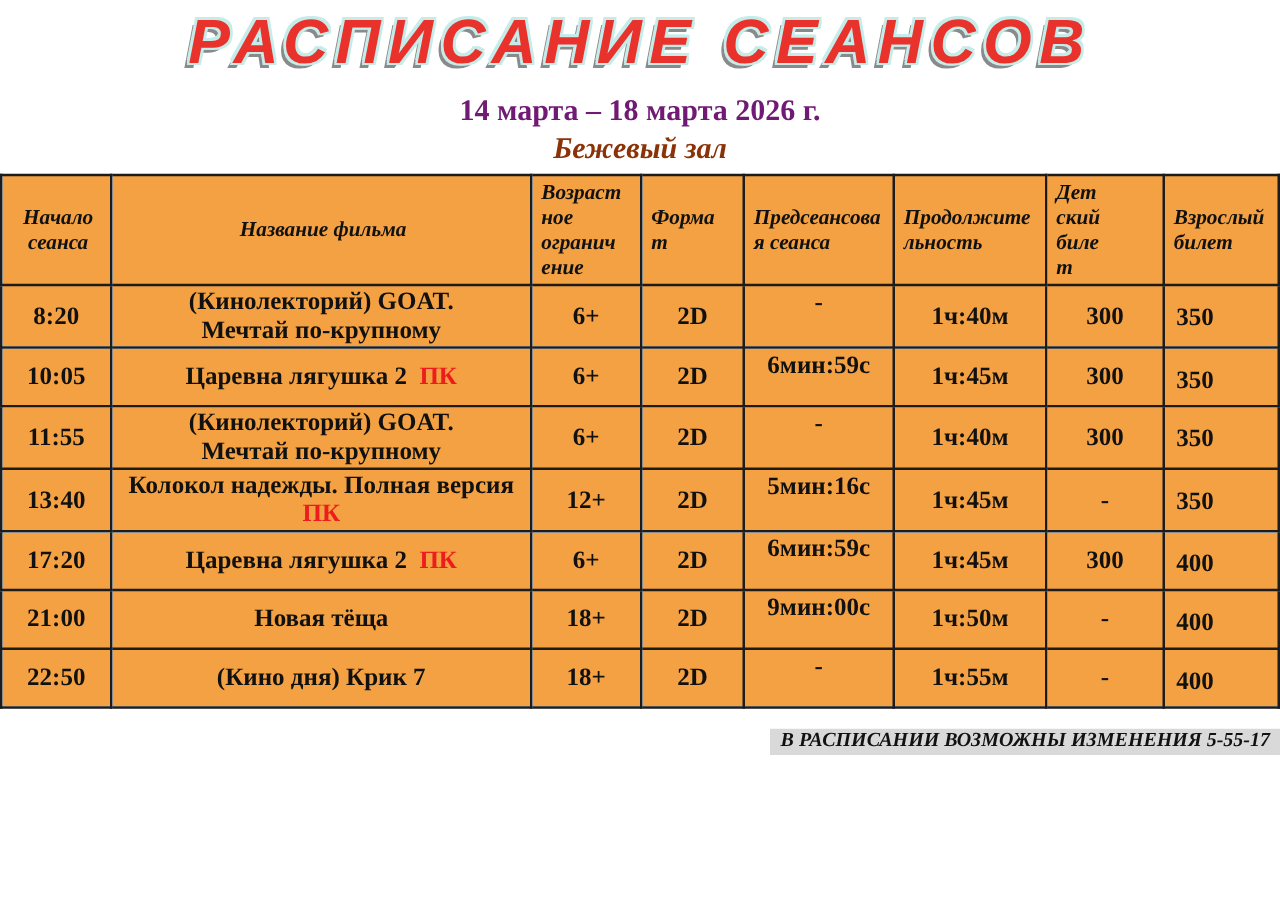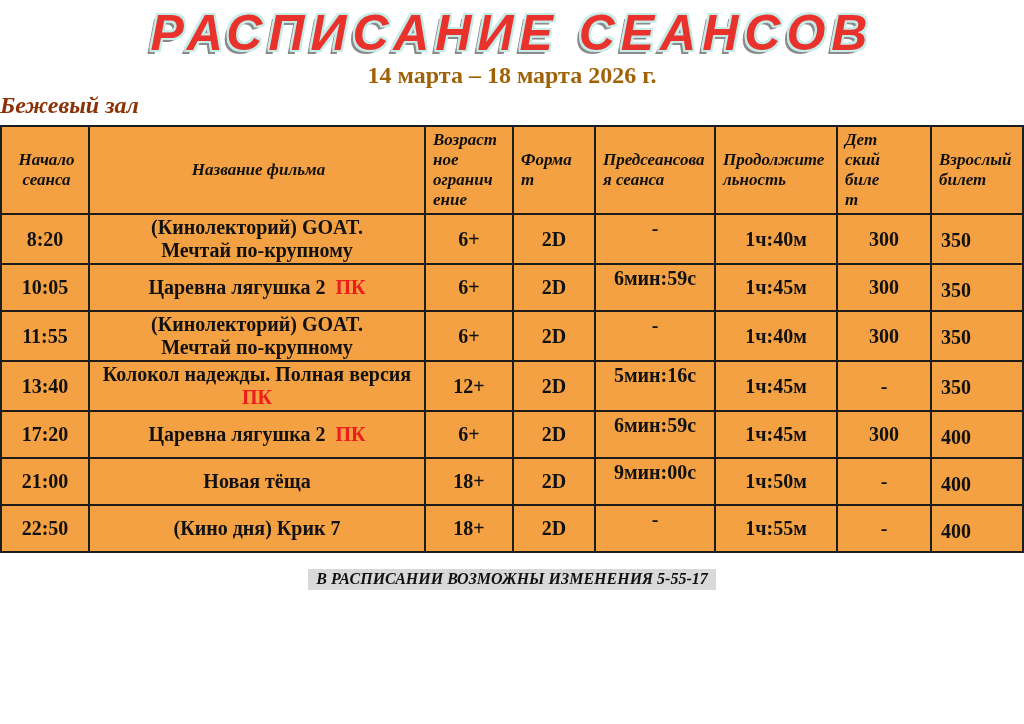--- a/index.html
+++ b/index.html
@@ -32,25 +32,26 @@
        0    2px 0 var(--title_outline),
       -2px  0   0 var(--title_outline),
        2px  0   0 var(--title_outline),
       -4px  4px 0 var(--title_shadow);
     white-space: nowrap;
   }
   .date-range {
     text-align: center;
     font-weight: bold;
     font-size: 24px;
-    color: #a16207;
-    margin-top: 1px;
+    color: #701a75;
+    margin-top: 15px;
     line-height: 1.15;
   }
   .hall-name {
+    text-align: center;
     font-weight: bold;
     font-style: italic;
     font-size: 24px;
     color: var(--hall_brown);
     margin-top: 2px;
     line-height: 1.1;
   }
 
   
   table.schedule {
@@ -87,21 +88,21 @@
     text-align: center;
     vertical-align: middle;
     padding: 1px 2px;
     line-height: 1.15;
   }
   tbody td.c-ad    { vertical-align: top; padding-top: 2px; }
   tbody td.c-adult { vertical-align: top; text-align: left; padding: 14px 0 0 9px; }
   .pk { color: var(--pk_red); }
 
   
-  .footer-wrap { text-align: center; margin-top: 16px; }
+  .footer-wrap { text-align: right; margin-top: 16px; }
   .footer-note {
     display: inline-block;
     background: var(--footer_bg);
     font-weight: bold;
     font-style: italic;
     font-size: 16px;
     color: #111;
     padding: 1px 8px 2px 8px;
     white-space: nowrap;
   }

